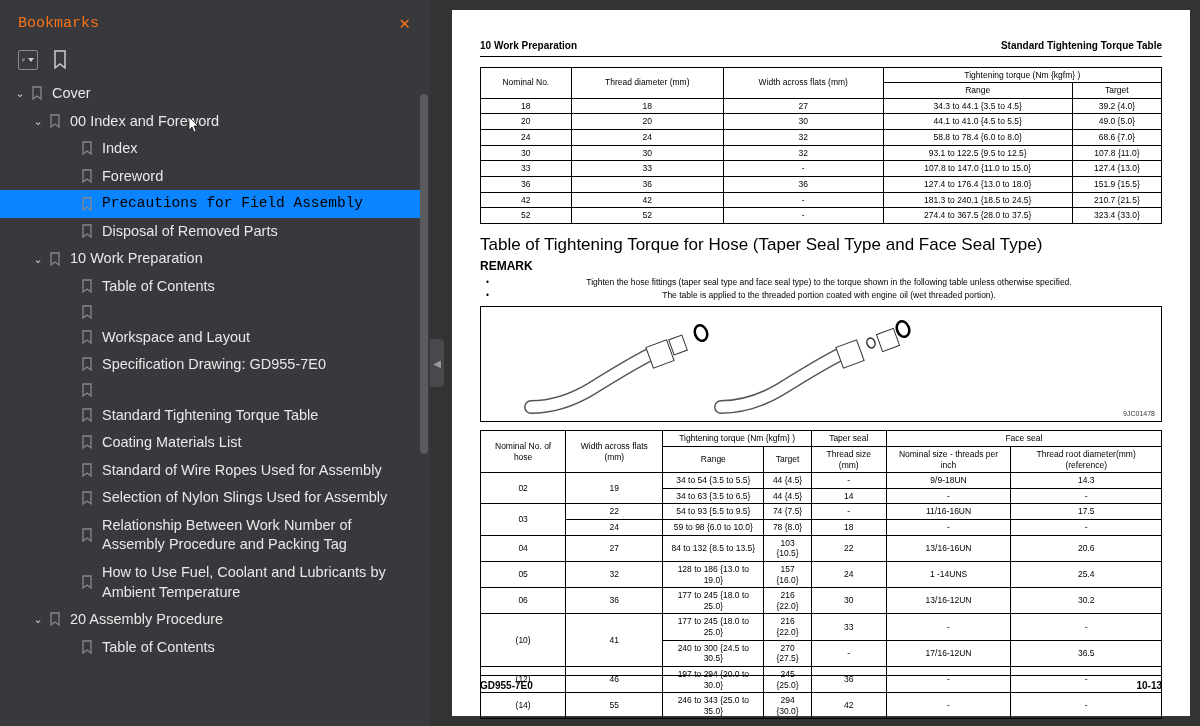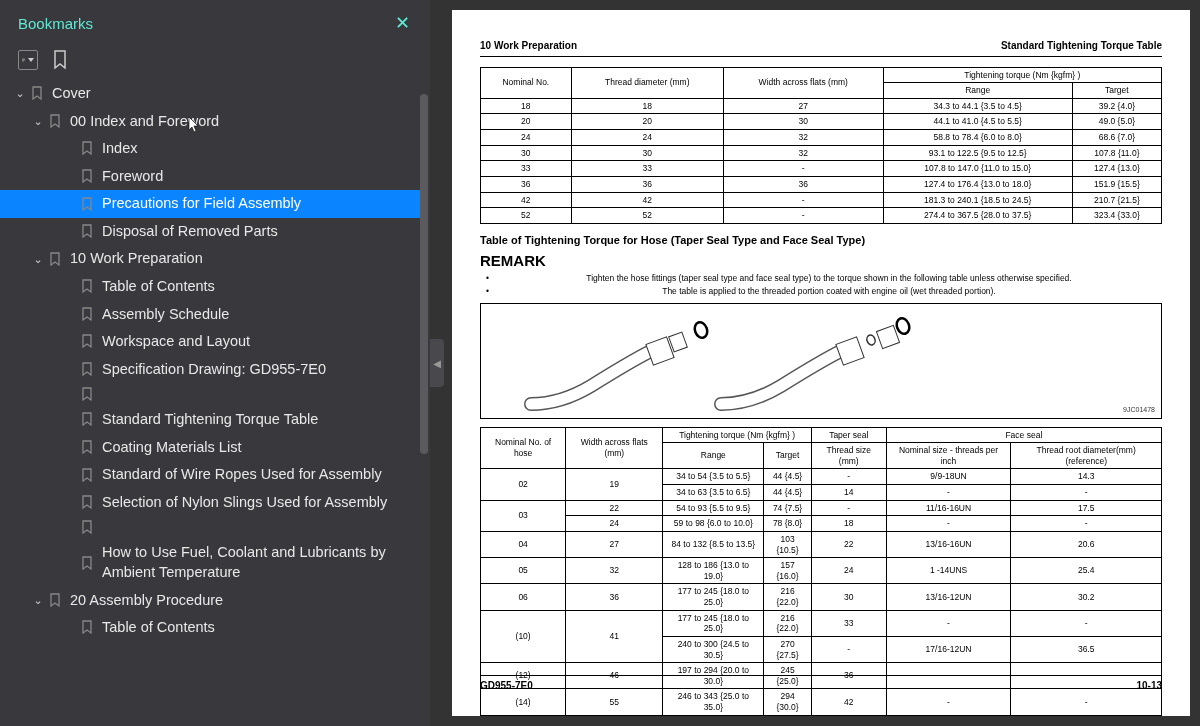--- a/index.html
+++ b/index.html
@@ -1,33 +1,33 @@
 <!DOCTYPE html>
 <html><head>
 <meta charset="utf-8">
 <style>
 * { box-sizing: border-box; margin: 0; padding: 0; }
 body { font-family: "Segoe UI", Arial, sans-serif; background: #333; width: 1200px; height: 726px; overflow: hidden; display: flex; }
 
 .sidebar { width: 430px; background: #38383d; color: #ddd; display: flex; flex-direction: column; position: relative; }
 .sidebar-header { display: flex; align-items: center; justify-content: space-between; padding: 10px 14px 8px 18px; font-size: 15px; }
-.sidebar-header span { color: #5eead4; }
+.sidebar-header span { color: #f97316; font-family: Liberation Mono, monospace; }
 .close-x { color: #ccc; font-size: 18px; cursor: pointer; padding: 2px 6px; }
 
 .tool-row { padding: 6px 18px 10px 18px; display: flex; gap: 14px; align-items: center; }
 .tool-icon { width: 20px; height: 20px; display: flex; align-items: center; justify-content: center; color: #ccc; position: relative; }
 .tool-dd { border: 1px solid #888; padding: 2px 3px; border-radius: 2px; font-size: 11px; display: flex; align-items: center; gap: 3px; }
 .tool-dd::after { content: ""; border-top: 4px solid #ccc; border-left: 3px solid transparent; border-right: 3px solid transparent; }
 .ribbon { display: inline-block; }
 .ribbon svg { display:block; }
 
 .tree { flex: 1; overflow-y: auto; padding-right: 6px; position: relative; }
 .tree-inner { padding-bottom: 20px; }
 .tree-row { display: flex; align-items: center; padding: 4px 8px 4px 0; font-size: 14.5px; color: #e8e8e8; cursor: pointer; line-height: 1.35; }
-.tree-row.sel { background: #0a84ff; color: #ffffff; }
+.tree-row.sel { background: #0a84ff; color: #000000; font-family: Liberation Mono, monospace; }
 .chev { width: 16px; text-align: center; color: #ccc; font-size: 11px; }
 .bm-icon { width: 18px; text-align: center; color: #888; margin-right: 6px; }
 .bm-icon svg { display:block; margin:0 auto; }
 .tree-label { flex: 1; }
 
 .depth-0 { padding-left: 12px; }
 .depth-1 { padding-left: 30px; }
 .depth-2 { padding-left: 62px; }
 
 .scrollbar-stub { position: absolute; right: 2px; top: 94px; width: 8px; height: 360px; background: #5a5a5f; border-radius: 4px; }
@@ -36,22 +36,22 @@
 .splitter-grip { position: absolute; left: 0; top: 50%; transform: translateY(-50%); width: 14px; height: 48px; background: #48484d; border-radius: 0 4px 4px 0; display:flex; align-items:center; justify-content:center; color:#999; font-size:10px; }
 
 .doc-area { flex: 1; background: #333; padding: 10px 10px 10px 0; }
 .page { background: #fff; height: 706px; padding: 30px 28px 20px 28px; font-family: Arial, sans-serif; color: #000; font-size: 9px; line-height: 1.25; position: relative; }
 .page-head { display: flex; justify-content: space-between; font-weight: bold; font-size: 10px; border-bottom: 1.5px solid #000; padding-bottom: 3px; margin-bottom: 10px; }
 
 table.tight { border-collapse: collapse; width: 100%; margin-bottom: 10px; }
 table.tight th, table.tight td { border: 1px solid #000; padding: 2px 4px; text-align: center; font-size: 8.5px; }
 table.tight th { font-weight: normal; }
 
-.sec-title { font-weight: bold; font-size: 11px; margin: 6px 0 4px 0; }
-.remark { font-weight: bold; font-size: 15px; margin-bottom: 3px; }
+.sec-title { font-weight: normal; font-size: 17px; margin: 6px 0 4px 0; }
+.remark { font-weight: bold; font-size: 12px; margin-bottom: 3px; }
 .bullets { margin-left: 6px; margin-bottom: 6px; }
 .bullets li { font-size: 8.5px; margin-bottom: 2px; list-style: none; position: relative; padding-left: 10px; text-align: center; }
 .bullets li::before { content: "•"; position: absolute; left: 0; }
 
 .figure { border: 1px solid #000; height: 116px; margin-bottom: 8px; position: relative; }
 .fig-id { position: absolute; right: 6px; bottom: 3px; font-size: 7px; color: #333; }
 .hose { position: absolute; }
 .hose svg { display: block; }
 
 .page-foot { position: absolute; bottom: 24px; left: 28px; right: 28px; display: flex; justify-content: space-between; font-weight: bold; font-size: 10px; border-top: 1.5px solid #000; padding-top: 4px; }
@@ -155,21 +155,20 @@
           </span>
           <span class="tree-label">Table of Contents</span>
         </div>
         <div class="tree-row depth-2">
           <span class="chev"></span>
           <span class="bm-icon">
             <svg width="12" height="15" viewBox="0 0 12 15">
               <path d="M2 1 h8 v12 l-4 -3 l-4 3 z" fill="none" stroke="#888" stroke-width="1.3"></path>
             </svg>
           </span>
-          <span class="tree-label">Assembly Schedule</span>
         </div>
         <div class="tree-row depth-2">
           <span class="chev"></span>
           <span class="bm-icon">
             <svg width="12" height="15" viewBox="0 0 12 15">
               <path d="M2 1 h8 v12 l-4 -3 l-4 3 z" fill="none" stroke="#888" stroke-width="1.3"></path>
             </svg>
           </span>
           <span class="tree-label">Workspace and Layout</span>
         </div>
@@ -226,20 +225,21 @@
           </span>
           <span class="tree-label">Selection of Nylon Slings Used for Assembly</span>
         </div>
         <div class="tree-row depth-2">
           <span class="chev"></span>
           <span class="bm-icon">
             <svg width="12" height="15" viewBox="0 0 12 15">
               <path d="M2 1 h8 v12 l-4 -3 l-4 3 z" fill="none" stroke="#888" stroke-width="1.3"></path>
             </svg>
           </span>
+          <span class="tree-label"> Relationship Between Work Number of Assembly Procedure and Packing Tag</span>
         </div>
         <div class="tree-row depth-2">
           <span class="chev"></span>
           <span class="bm-icon">
             <svg width="12" height="15" viewBox="0 0 12 15">
               <path d="M2 1 h8 v12 l-4 -3 l-4 3 z" fill="none" stroke="#888" stroke-width="1.3"></path>
             </svg>
           </span>
           <span class="tree-label"> How to Use Fuel, Coolant and Lubricants by Ambient Temperature</span>
         </div>

